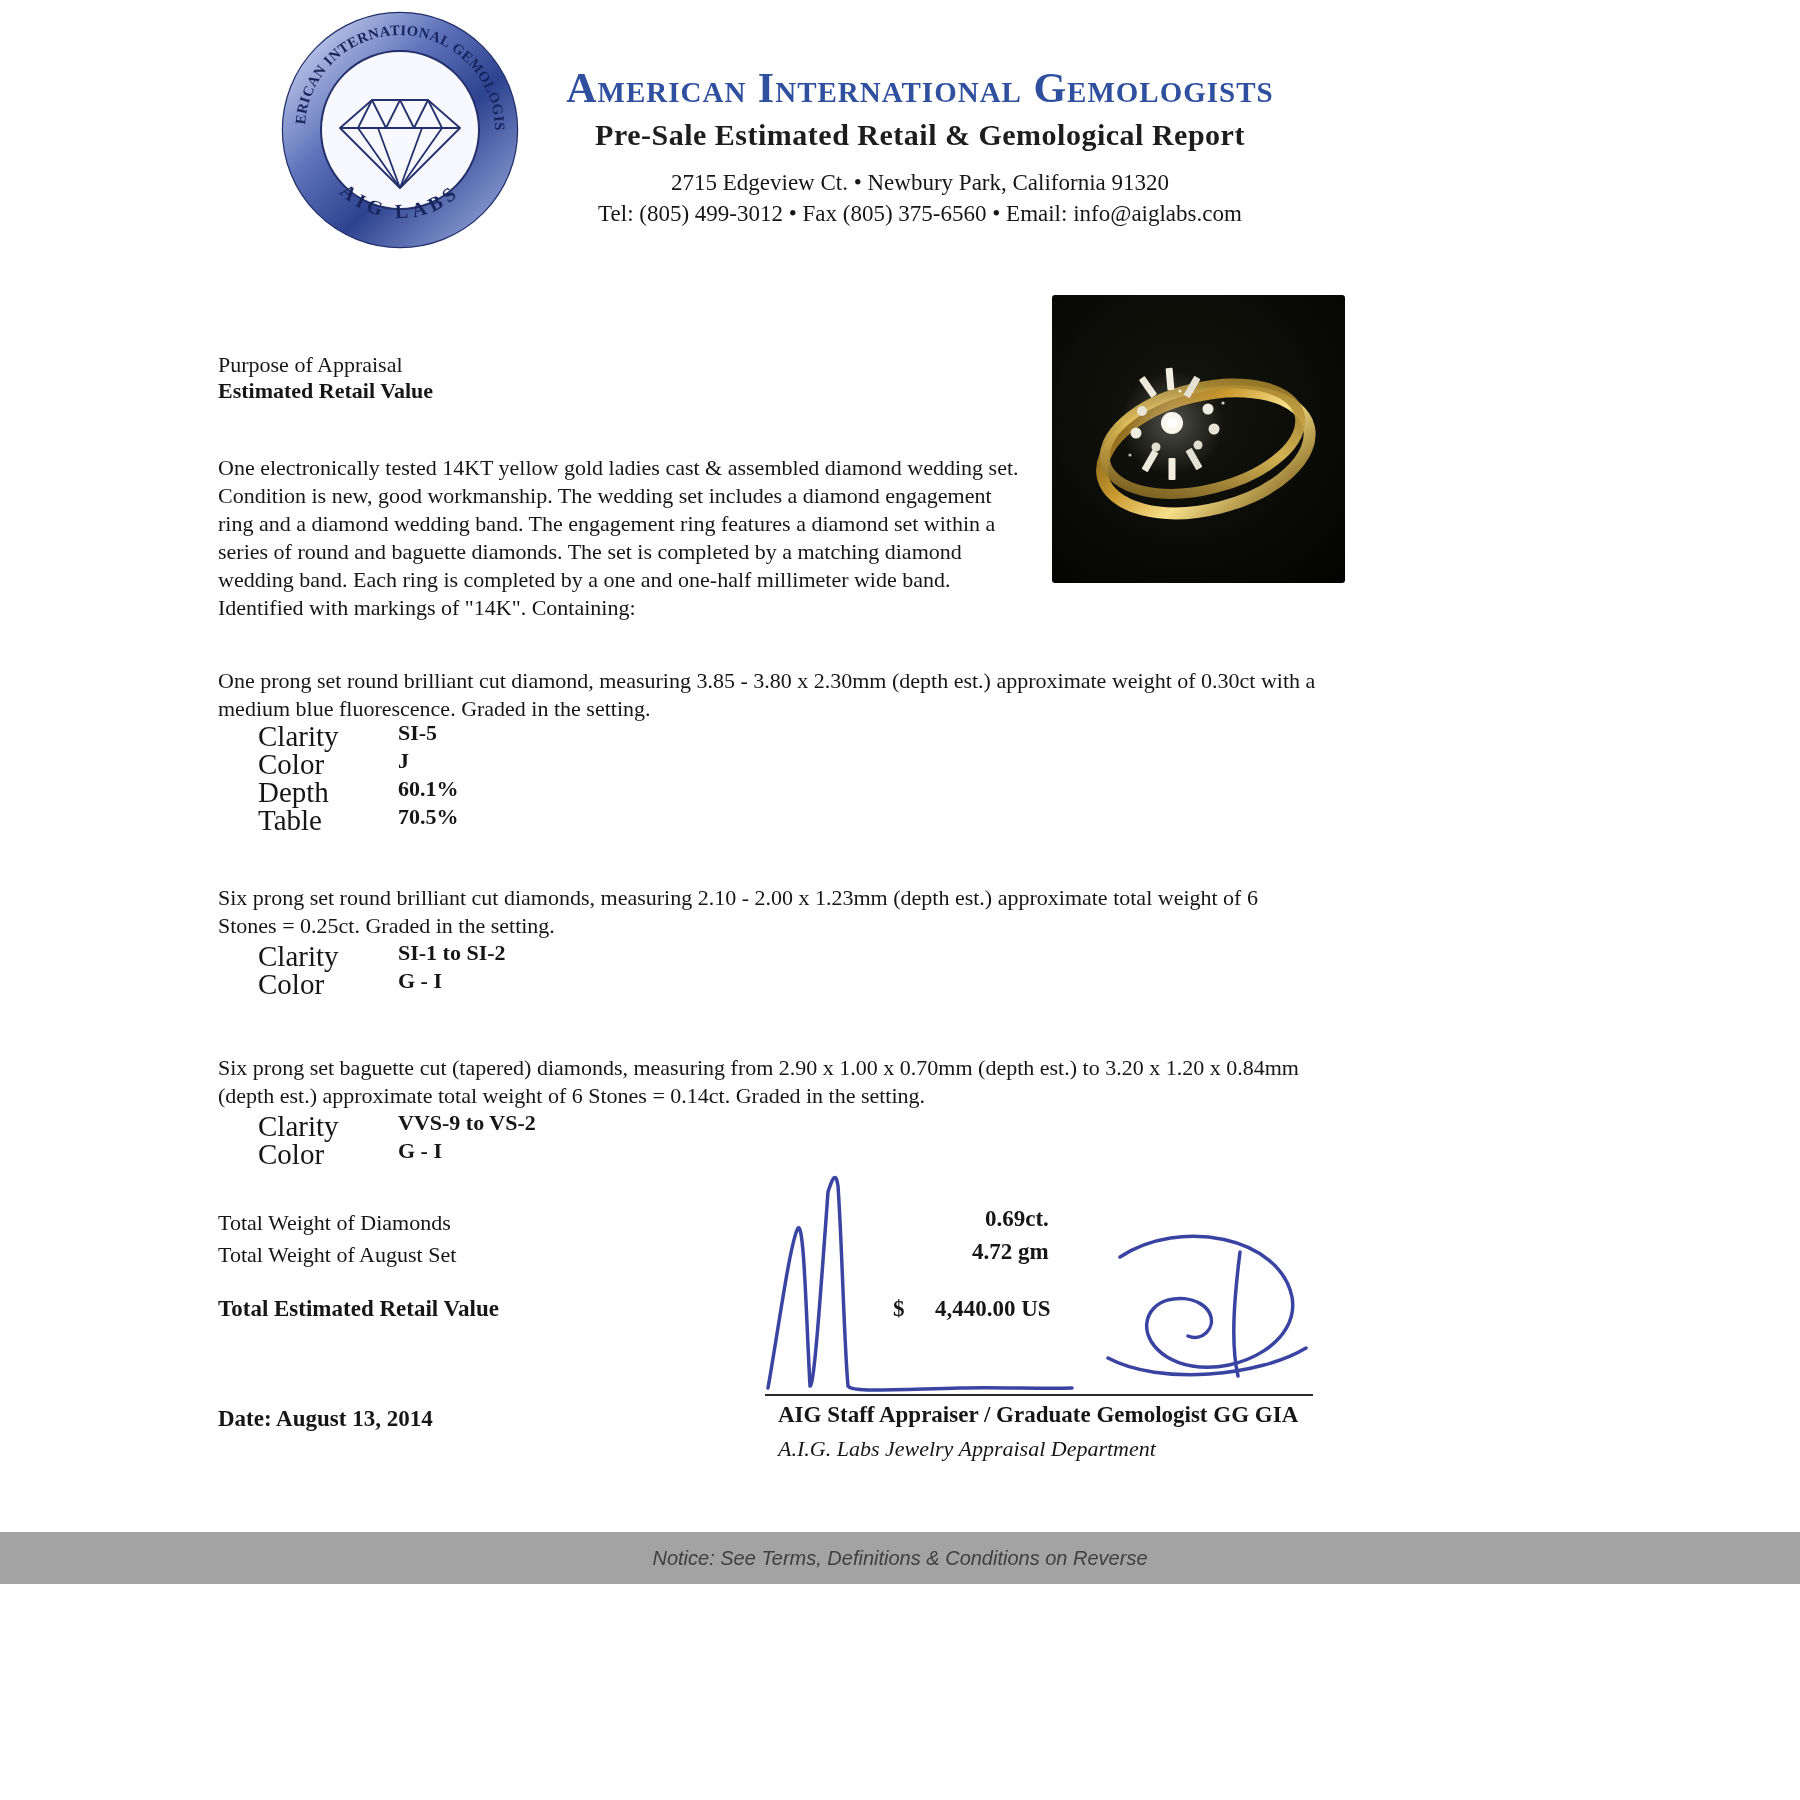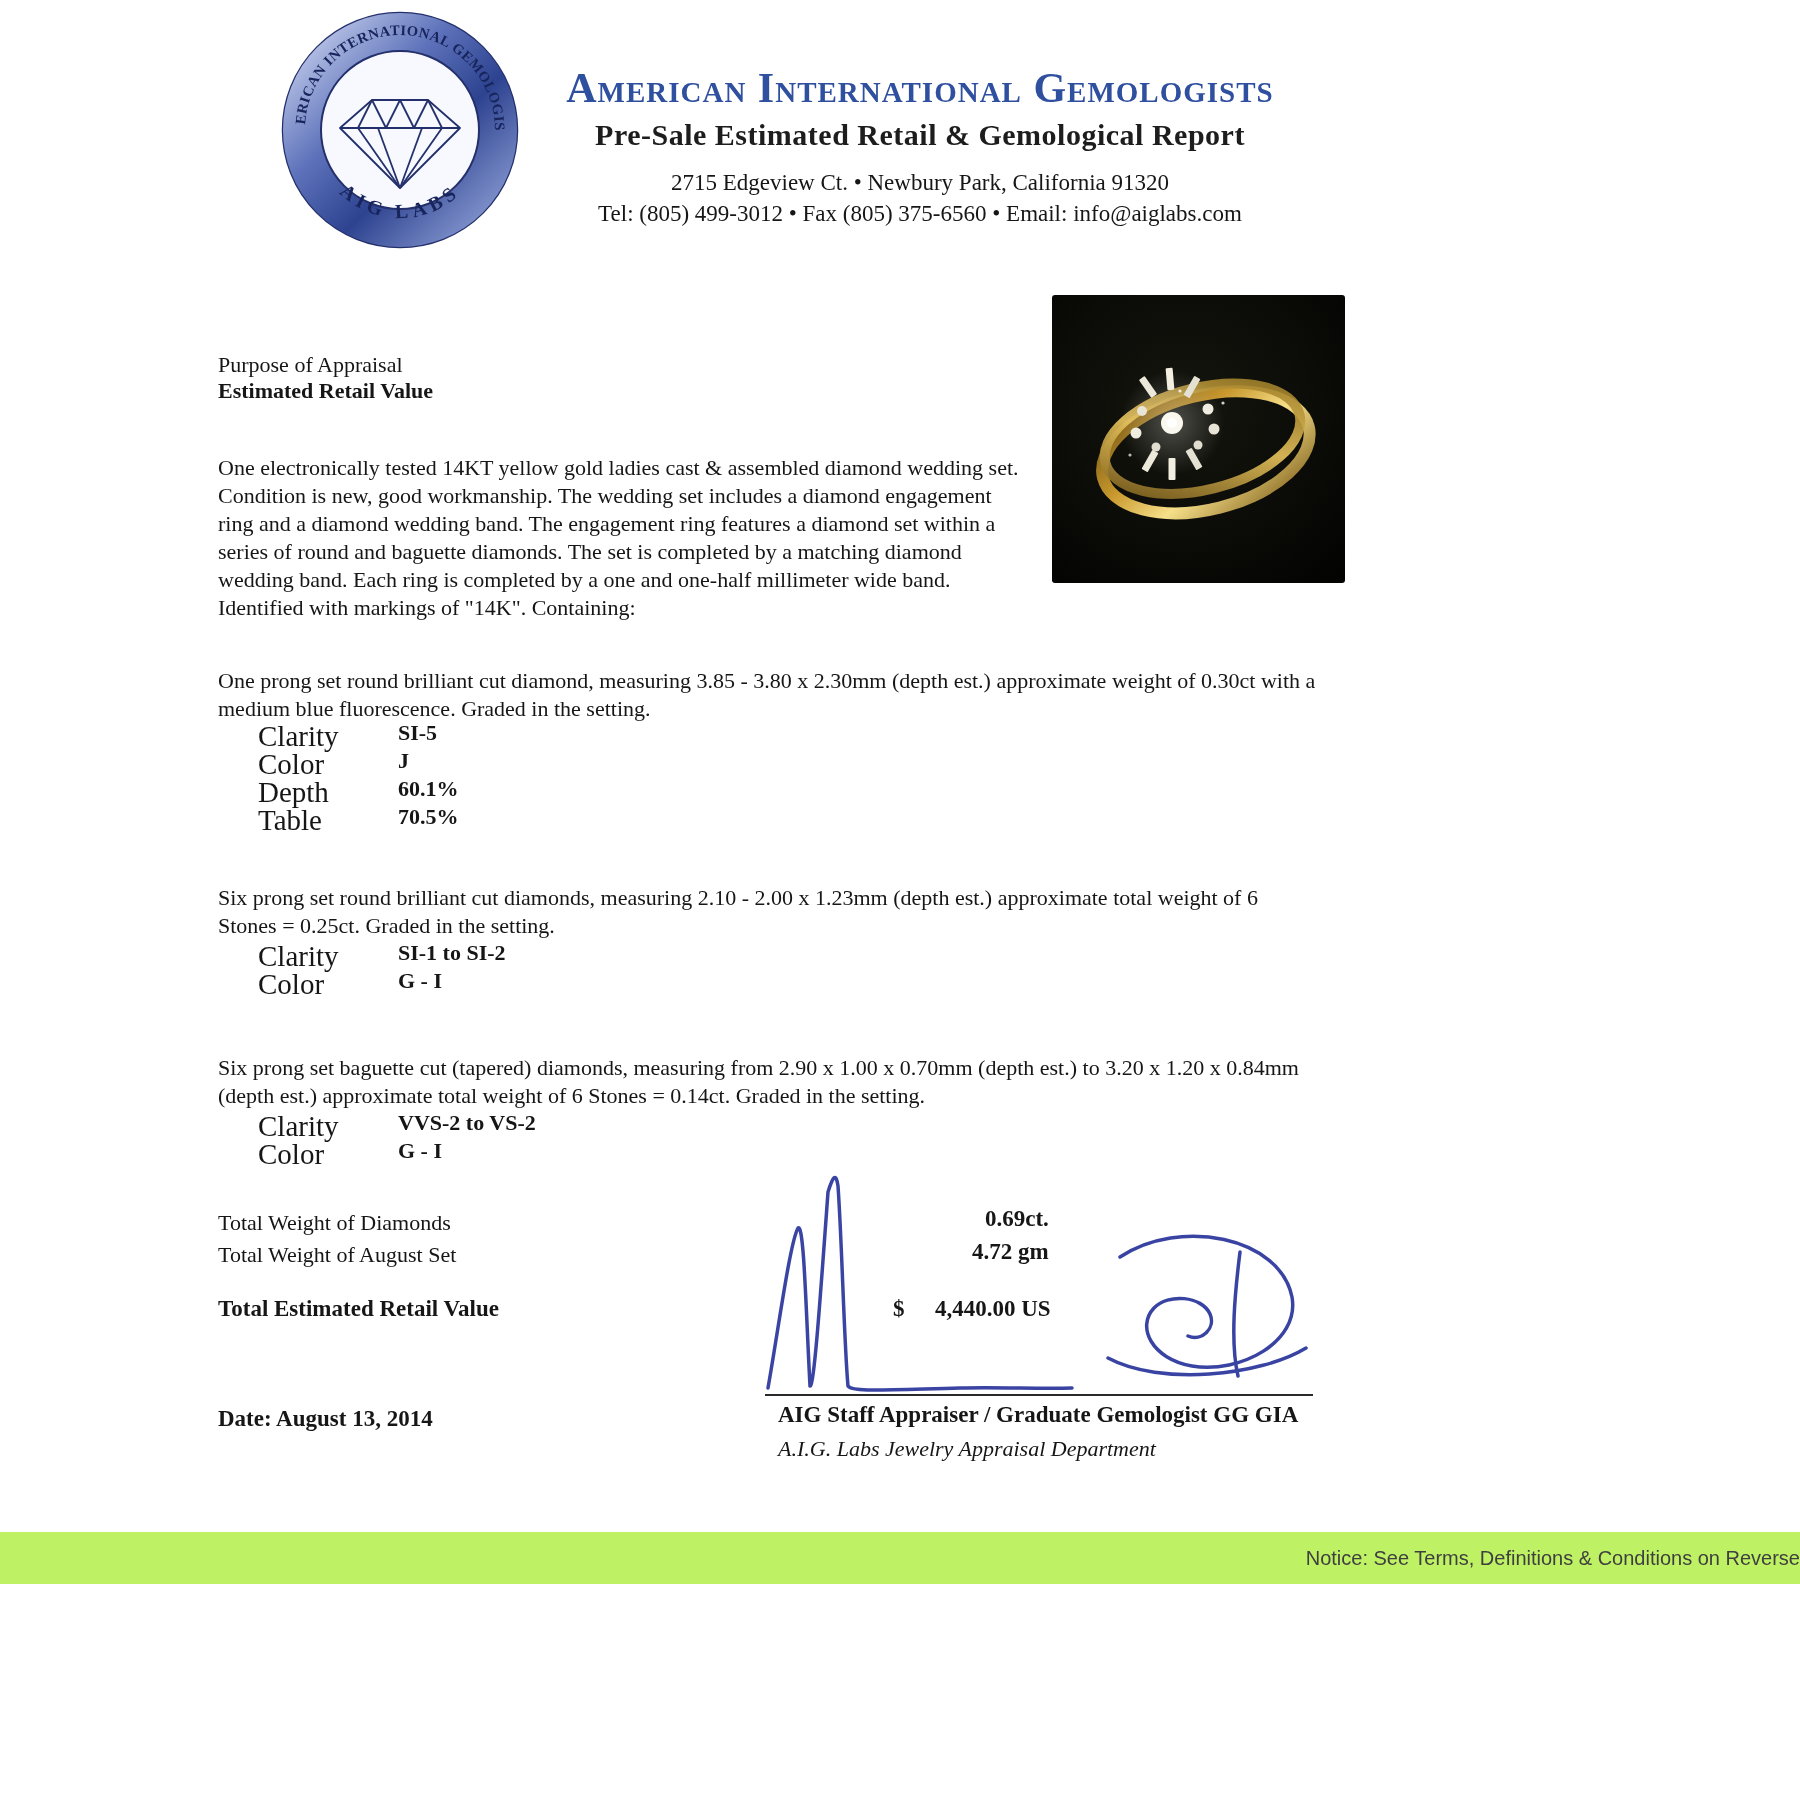--- a/index.html
+++ b/index.html
@@ -48,22 +48,22 @@
   .tv-cur{left:893px;top:1296px;} .tv3{left:935px;top:1296px;}
 
   
   .sig-svg{left:740px;top:1162px;width:600px;height:240px;}
   .sig-line{left:765px;top:1394px;width:548px;height:0;border-top:2px solid #2a2a2a;}
   .appraiser{left:778px;top:1402px;font-size:23px;font-weight:700;}
   .dept{left:778px;top:1436px;font-size:22px;font-style:italic;}
   .date{left:218px;top:1406px;font-size:23px;font-weight:700;}
 
   
-  .footer-bar{left:0;top:1532px;width:1800px;height:52px;background:#bef264;
-              display:flex;align-items:center;justify-content:flex-end;}
+  .footer-bar{left:0;top:1532px;width:1800px;height:52px;background:#a3a3a3;
+              display:flex;align-items:center;justify-content:center;font-style:italic;}
   .footer-text{font-family:"Liberation Sans",sans-serif;font-size:20px;color:#3f3f3f;}
 </style>
 </head>
 <body>
 
 <div class="page">
 
   <div class="abs logo-wrap">
     <svg width="244" height="244" viewBox="0 0 244 244">
       <defs>
@@ -196,21 +196,21 @@
     <div class="grade-row">
       <span class="g-label">Color</span>
       <span class="g-value">G - I</span>
     </div>
   </div>
 
   <p class="abs para stone3">Six prong set baguette cut (tapered) diamonds, measuring from  2.90 x 1.00 x 0.70mm  (depth est.) to  3.20 x 1.20 x 0.84mm (depth est.) approximate total weight of 6 Stones = 0.14ct.  Graded in the setting.</p>
   <div class="abs grade-table gt3">
     <div class="grade-row">
       <span class="g-label">Clarity</span>
-      <span class="g-value">VVS-2 to VS-2</span>
+      <span class="g-value">VVS-9 to VS-2</span>
     </div>
     <div class="grade-row">
       <span class="g-label">Color</span>
       <span class="g-value">G - I</span>
     </div>
   </div>
 
   <div class="abs tot-label tl1">Total Weight of Diamonds</div>
   <div class="abs tot-label tl2">Total Weight of August Set</div>
   <div class="abs tot-label-bold">Total Estimated Retail Value</div>

